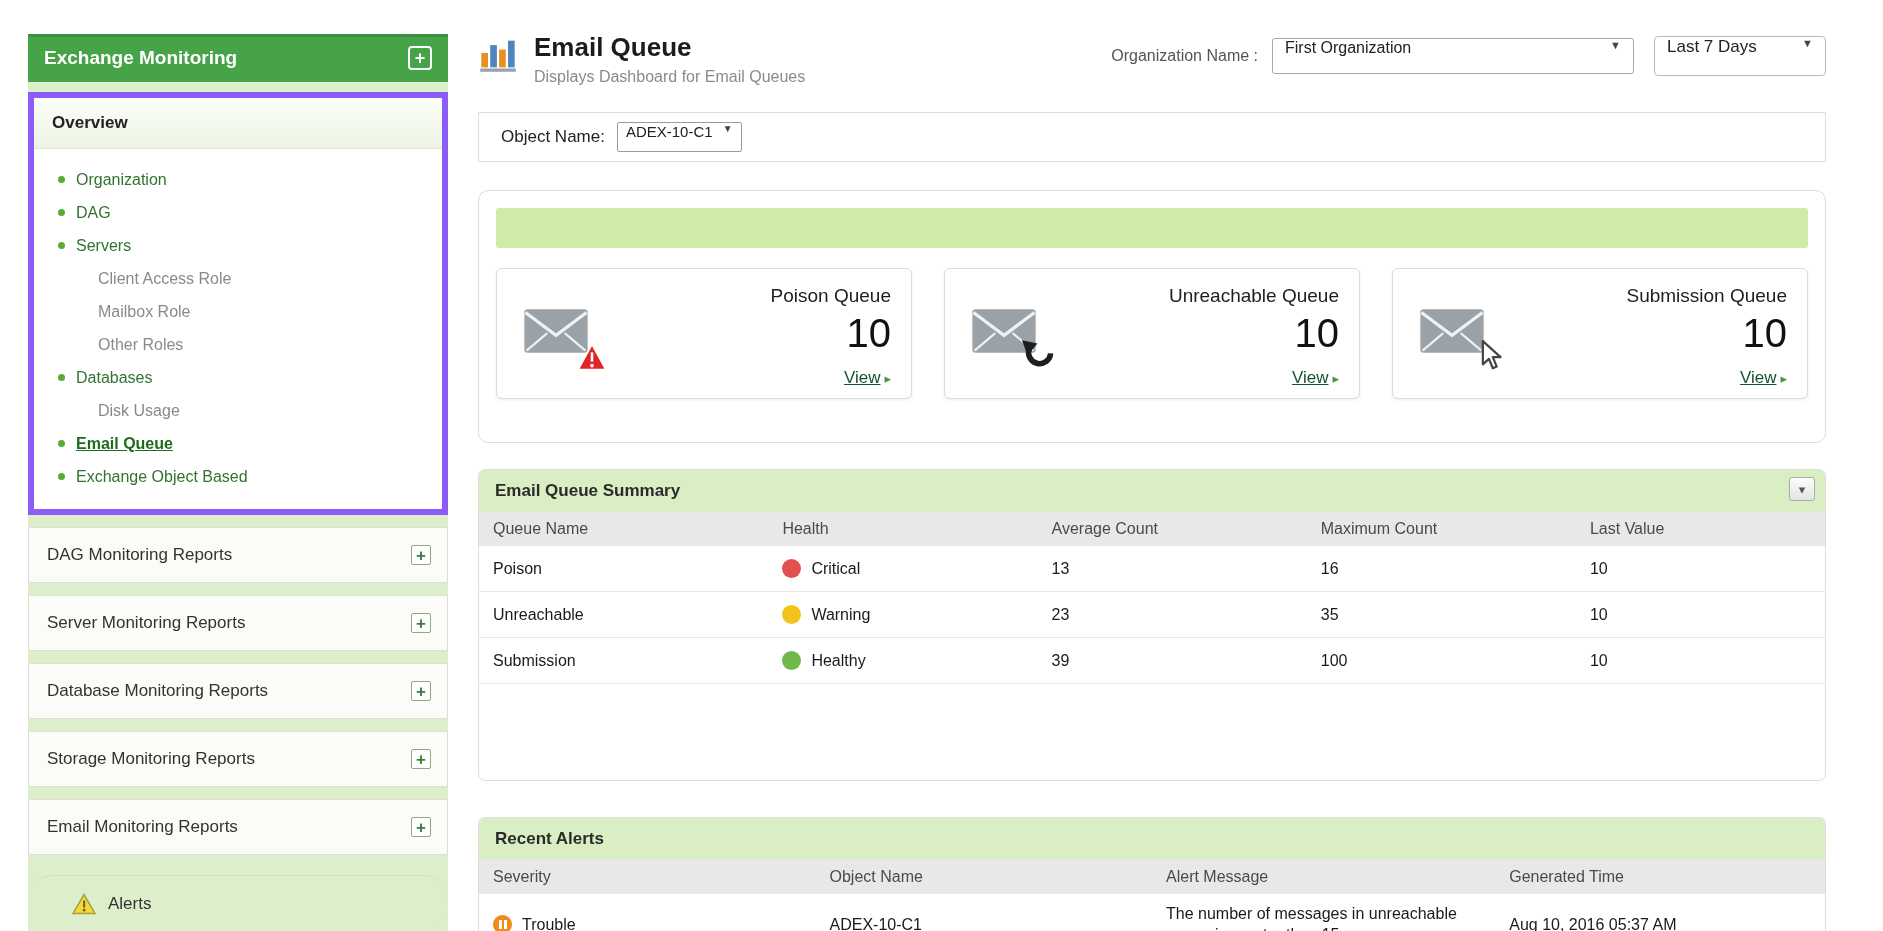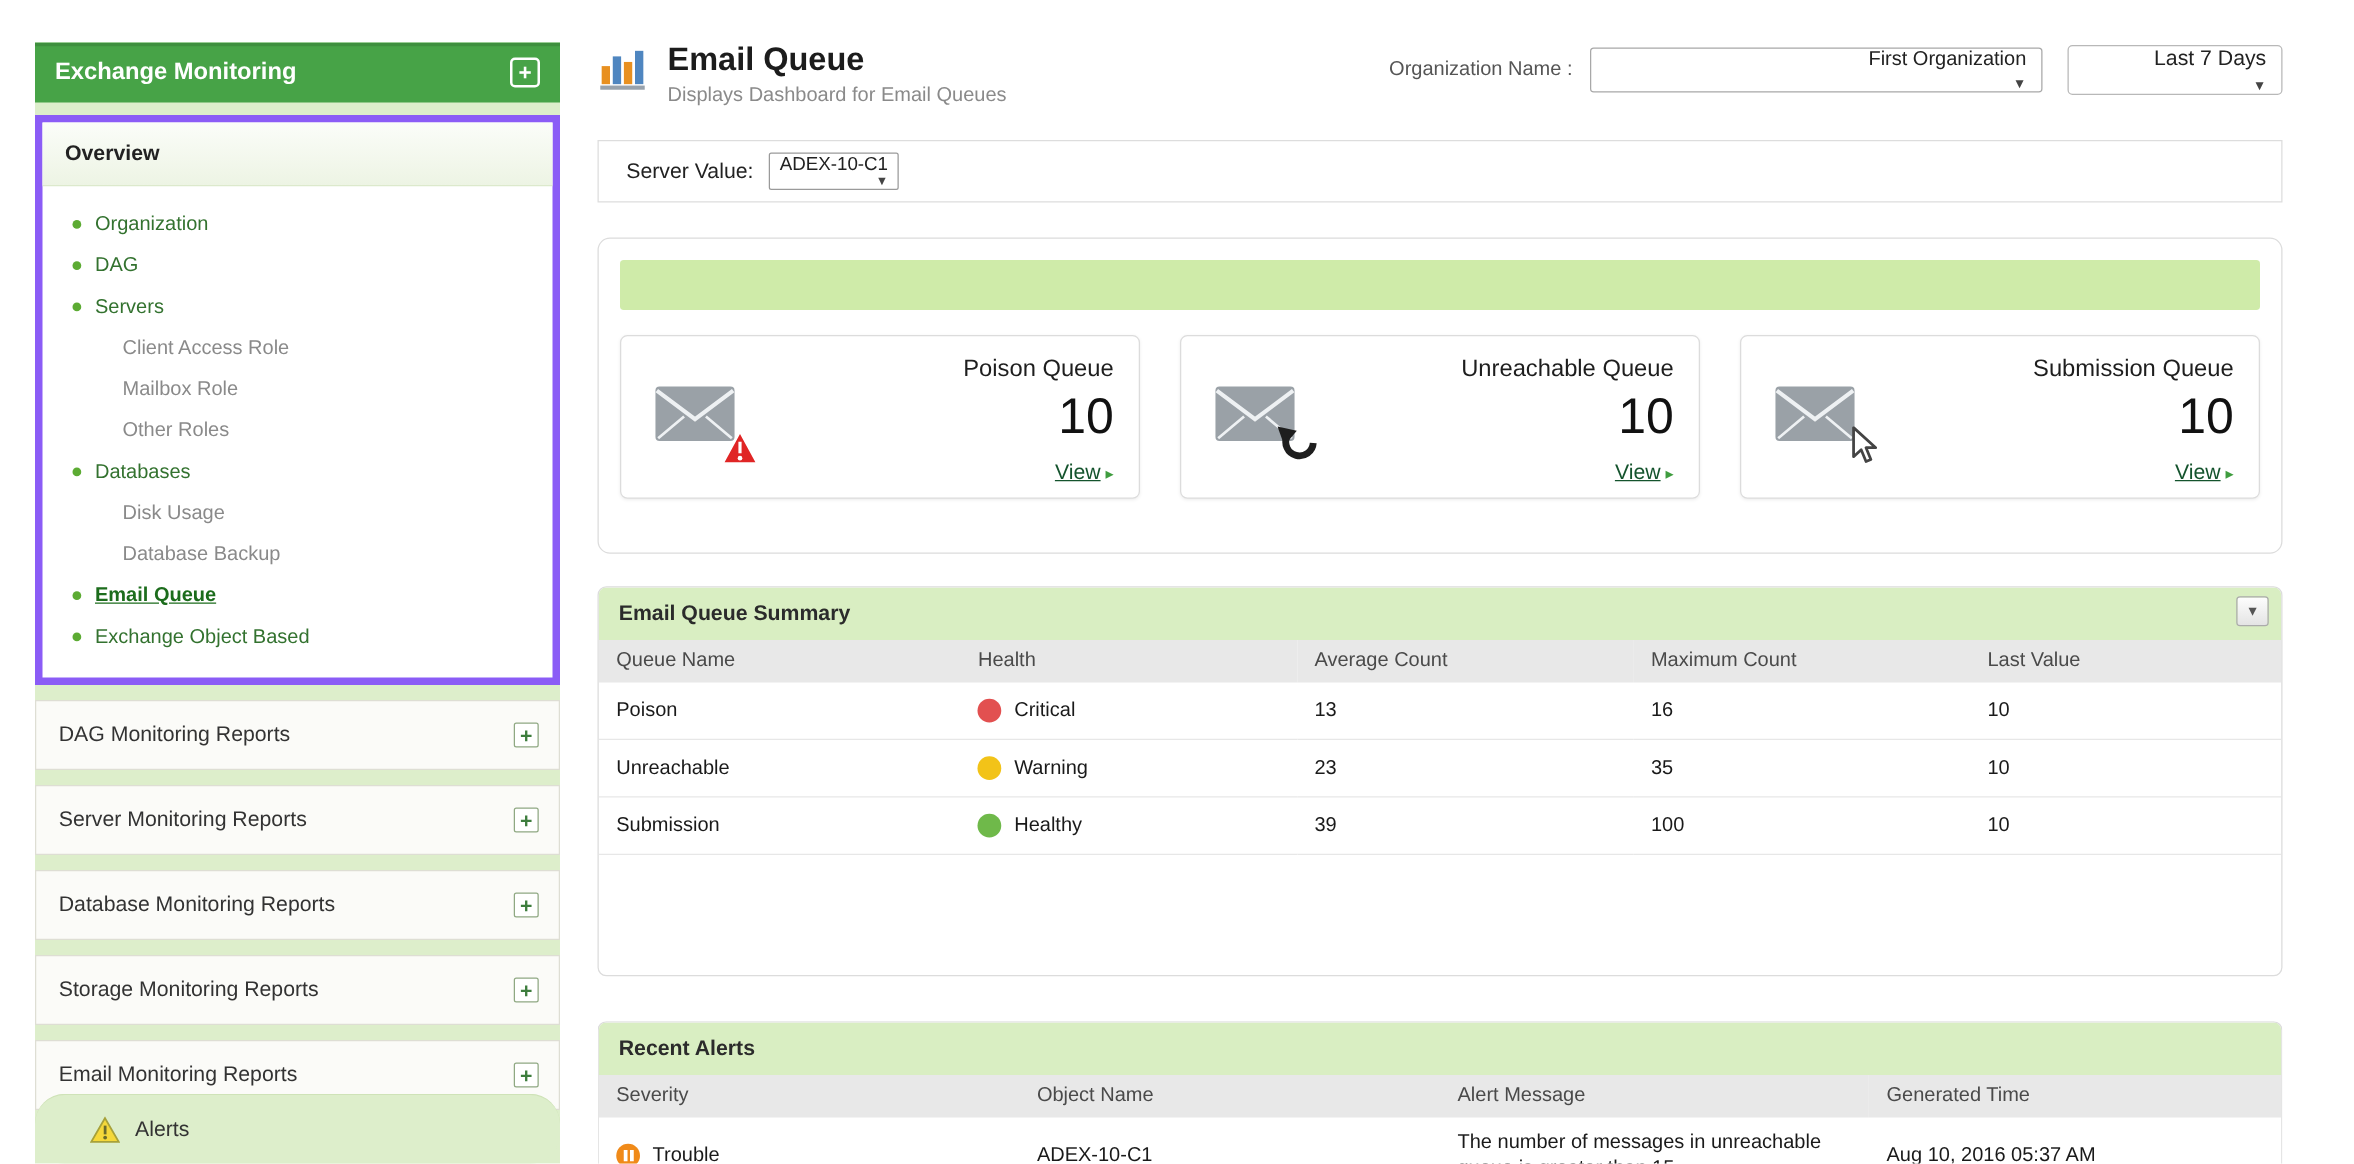--- a/index.html
+++ b/index.html
@@ -37,22 +37,22 @@
   
   .main { position:absolute; left:478px; top:0; width:1348px; }
   .page-header { position:relative; margin-top:32px; display:flex; align-items:flex-start; }
   .title-icon { margin-top:2px; flex:none; }
   .title-block { margin-left:16px; }
   .page-title { font-size:26px; font-weight:700; color:#1c1c1c; }
   .page-subtitle { margin-top:5px; font-size:16px; color:#8a8a8a; }
   .header-controls { position:absolute; right:0; top:4px; display:flex; align-items:center; }
   .org-label { font-size:16px; color:#555; margin-right:14px; }
   .selectbox { background:#fff; border:1px solid #a8a8a8; border-radius:3px; height:36px; display:flex;
-               align-items:flex-end; justify-content:space-between; padding:0 12px; font-size:16px;
-               color:#222; cursor:pointer;flex-direction:column; }
+               align-items:flex-start; justify-content:space-between; padding:0 12px; font-size:16px;
+               color:#222; cursor:pointer; }
   .org-select { width:362px; }
   .period-select { width:172px; height:40px; margin-left:20px; border-color:#b8b8b8; border-radius:4px; font-size:17px; }
   .selectbox .arrow { font-size:11px; color:#444; margin-left:12px; }
 
   .server-bar { margin-top:26px; height:50px; border:1px solid #ddd; display:flex; align-items:center;
                 padding:0 22px; font-size:17px; color:#222; background:#fff; }
   .server-select { height:30px; margin-left:12px; border:1px solid #9a9a9a; border-radius:2px;
                    font-size:15px; padding:0 8px; }
   .server-select .arrow { font-size:10px; margin-left:10px; }
 
@@ -123,23 +123,20 @@
         <div class="tree-item tree-child">
             <span class="lbl">Other Roles</span>
           </div>
         <div class="tree-item">
             <span class="bullet"></span>
             <span class="lbl">Databases</span>
           </div>
         <div class="tree-item tree-child">
             <span class="lbl">Disk Usage</span>
           </div>
-        <div class="tree-item tree-child">
-            <span class="lbl">Database Backup</span>
-          </div>
         <div class="tree-item active">
             <span class="bullet"></span>
             <span class="lbl">Email Queue</span>
           </div>
         <div class="tree-item">
             <span class="bullet"></span>
             <span class="lbl">Exchange Object Based</span>
           </div>
       </div>
     </div>
@@ -196,21 +193,21 @@
           <span class="arrow">▼</span>
         </div>
         <div class="selectbox period-select">
           <span>Last 7 Days</span>
           <span class="arrow">▼</span>
         </div>
       </div>
     </div>
 
     <div class="server-bar">
-      <span>Server Value:</span>
+      <span>Object Name:</span>
       <div class="selectbox server-select">
         <span>ADEX-10-C1</span>
         <span class="arrow">▼</span>
       </div>
     </div>
 
     <div class="cards-panel">
       <div class="cards-strip"></div>
       <div class="cards-row">
 

